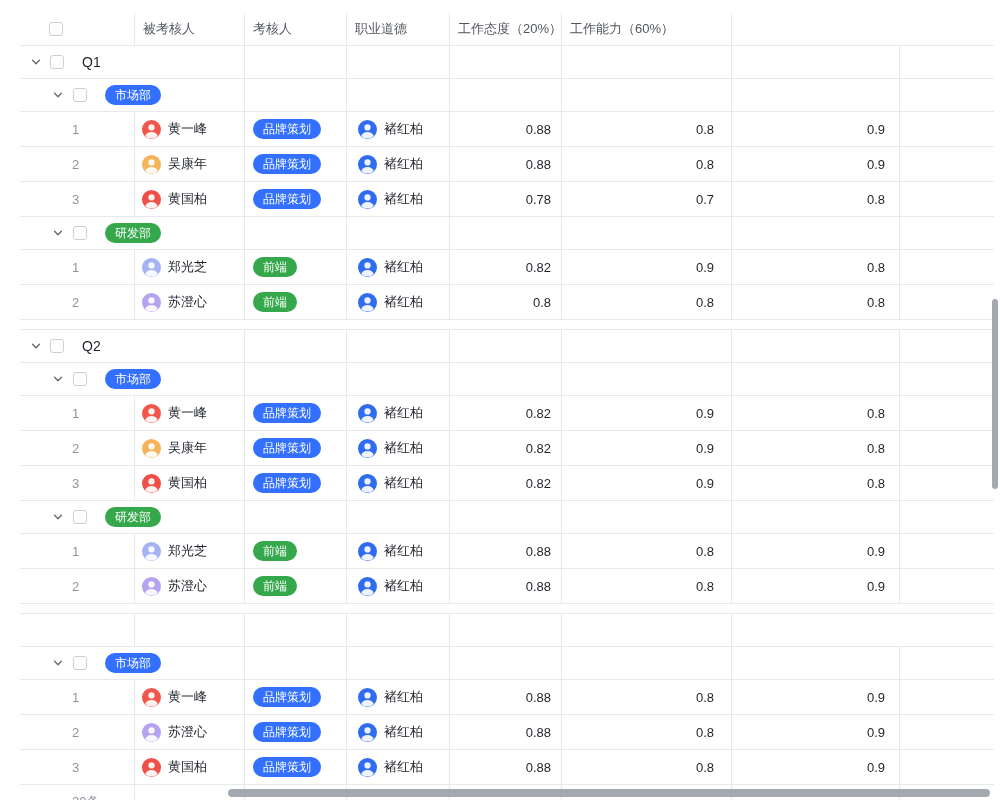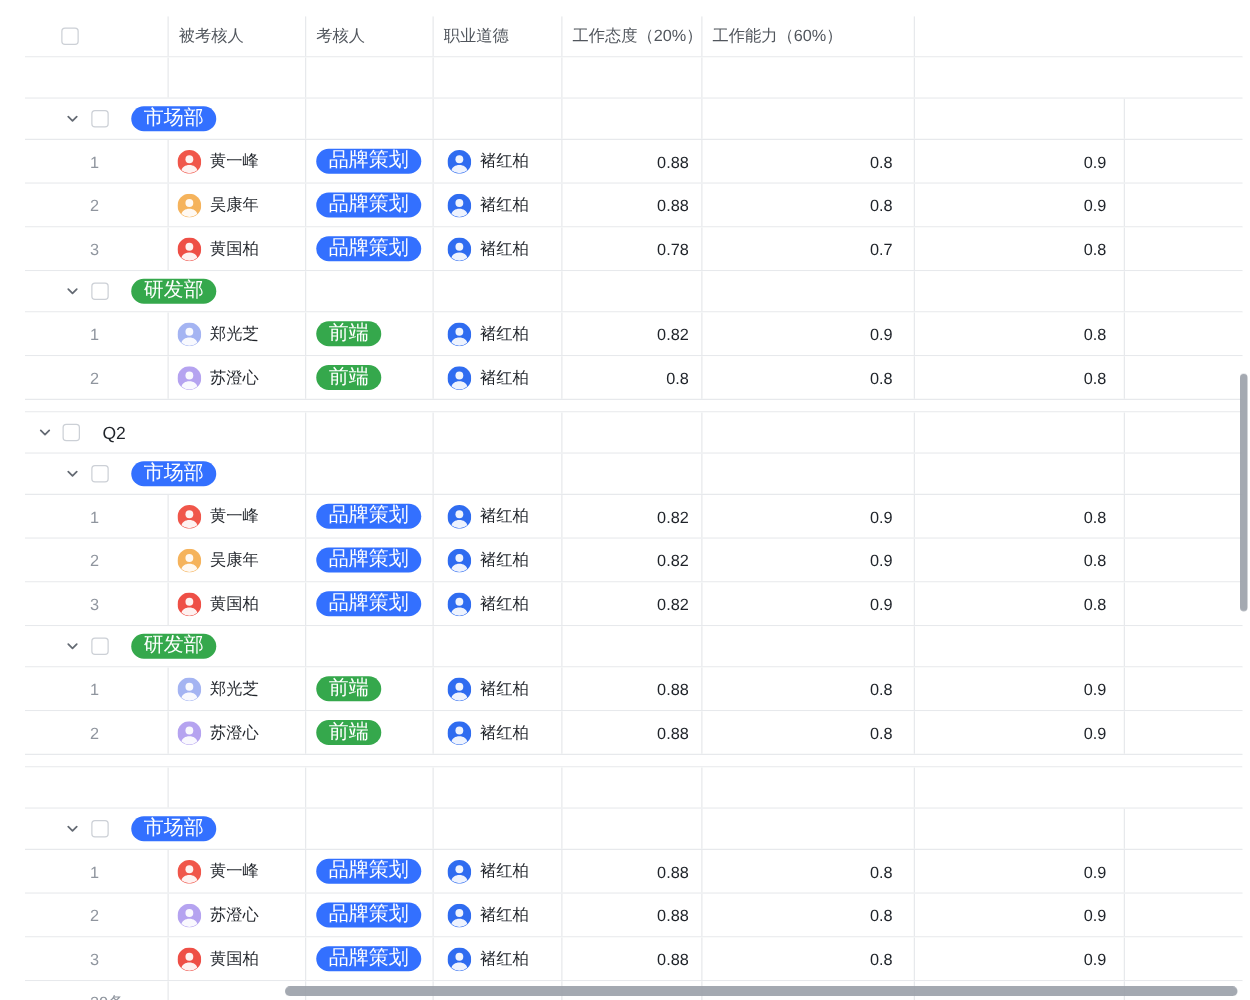--- a/index.html
+++ b/index.html
@@ -25,21 +25,21 @@
   .hcell.c0{padding-left:29px;}
   .hlabel{font-size:13px;color:var(--header-text);}
   .cbx{width:14px;height:14px;border:1.5px solid var(--cbx);border-radius:3px;background:#fff;flex:none;}
   .chev{display:flex;align-items:center;flex:none;}
   .group-cell{padding-left:10px;}
   .group-cell .cbx{margin-left:8px;}
   .glabel{margin-left:18px;font-size:14px;font-weight:500;color:var(--text);}
   .dept-cell{padding-left:32px;}
   .dept-cell .cbx{margin-left:9px;}
   .dept-cell .badge{margin-left:18px;}
-  .badge{height:20px;line-height:20px;border-radius:10px;padding:0 10px;font-size:16px;color:#fff;flex:none;text-align:center;}
+  .badge{height:20px;line-height:20px;border-radius:10px;padding:0 10px;font-size:12px;color:#fff;flex:none;text-align:center;}
   .idx{padding-left:52px;font-size:13px;color:var(--muted);}
   .person{padding-left:7px;}
   .evcell{padding-left:11px;}
   .avatar{width:19px;height:19px;flex:none;margin-right:7px;display:flex;}
   .pname{font-size:13px;color:var(--text);}
   .num{justify-content:flex-end;font-size:13px;color:var(--text);}
   .score{padding-right:10px;}
   .ethics{padding-right:17px;}
   .attitude{padding-right:14px;}
   .hscroll{position:fixed;left:228px;bottom:3px;width:762px;height:8px;border-radius:4px;
@@ -66,20 +66,29 @@
       </div>
       <div class="cell hcell c6">
         <div class="hlabel">工作态度（20%）</div>
       </div>
       <div class="cell hcell c7">
         <div class="hlabel">工作能力（60%）</div>
       </div>
     </div>
   <div id="grid-body">
       <div class="row group-row">
+        <div class="cell span2 group-cell">
+          <div class="chev">
+            <svg width="12" height="12" viewBox="0 0 12 12">
+              <path d="M2.6 4.3 L6 7.7 L9.4 4.3" fill="none" stroke="#646a73" stroke-width="1.4" stroke-linecap="round" stroke-linejoin="round"></path>
+            </svg>
+          </div>
+          <div class="cbx"></div>
+          <div class="glabel">Q1</div>
+        </div>
         <div class="cell"></div>
         <div class="cell"></div>
         <div class="cell"></div>
         <div class="cell"></div>
         <div class="cell"></div>
         <div class="cell"></div>
       </div>
       <div class="row dept-row">
         <div class="cell span2 dept-cell">
           <div class="chev">

